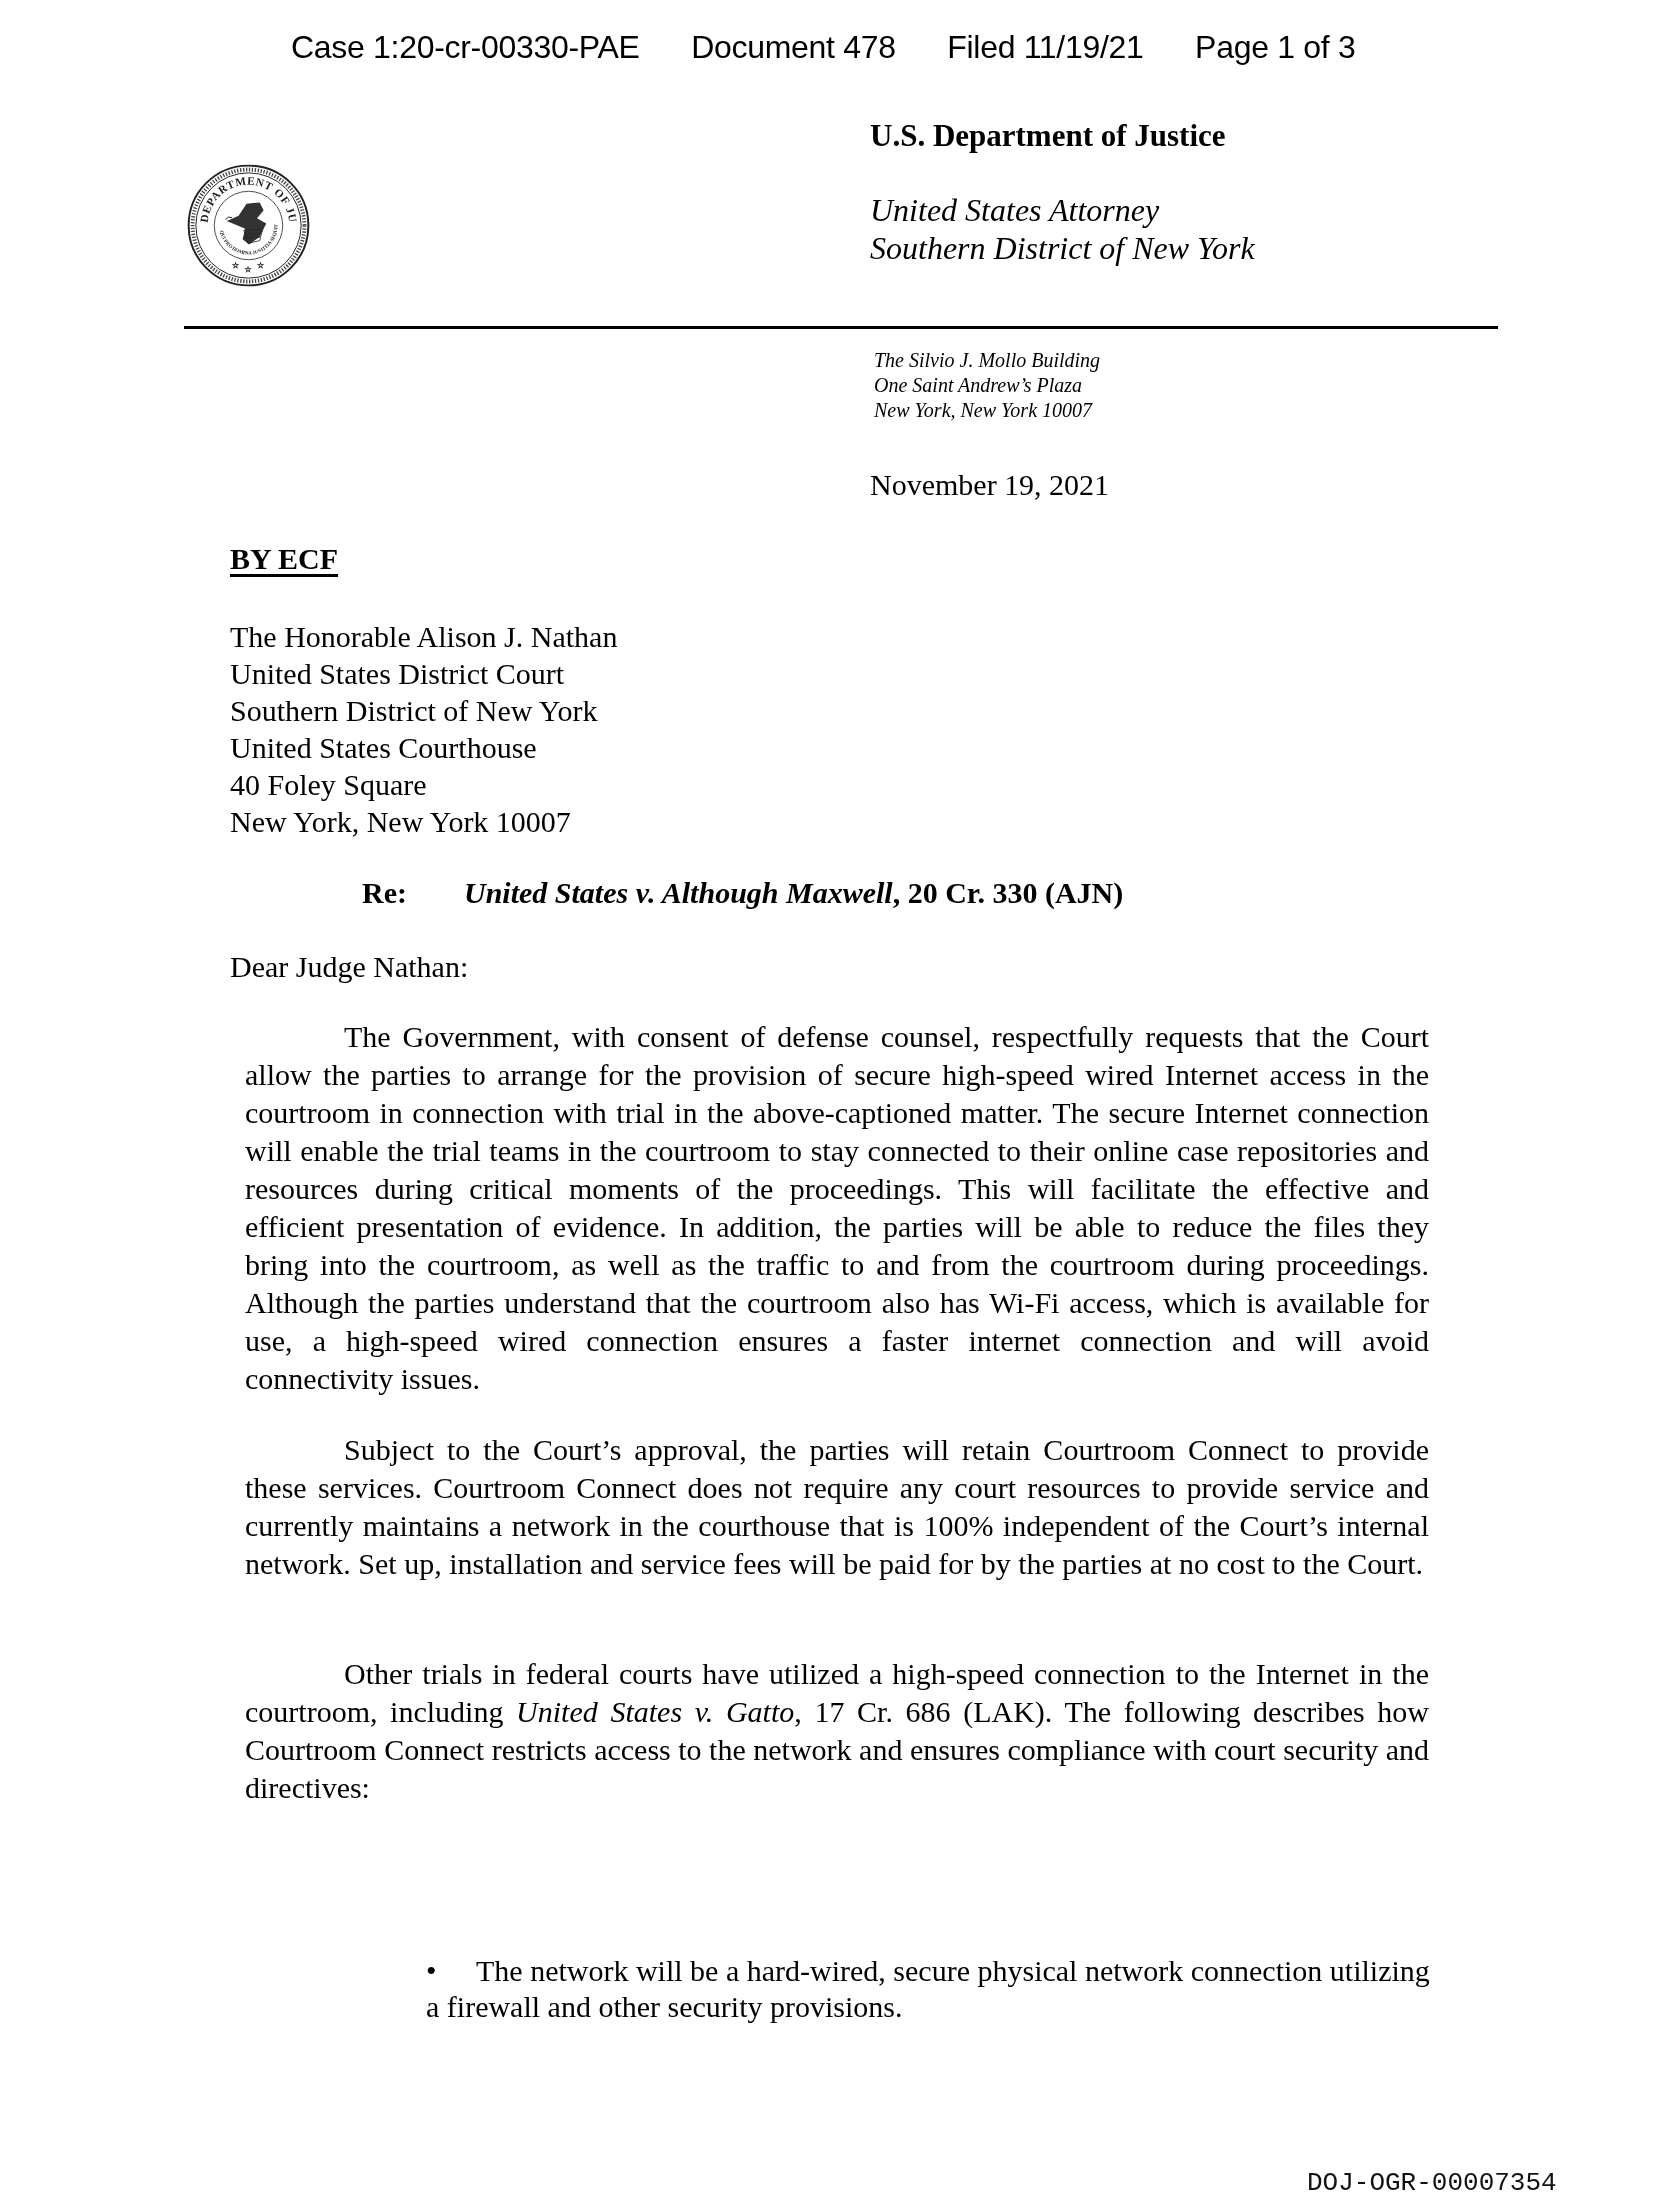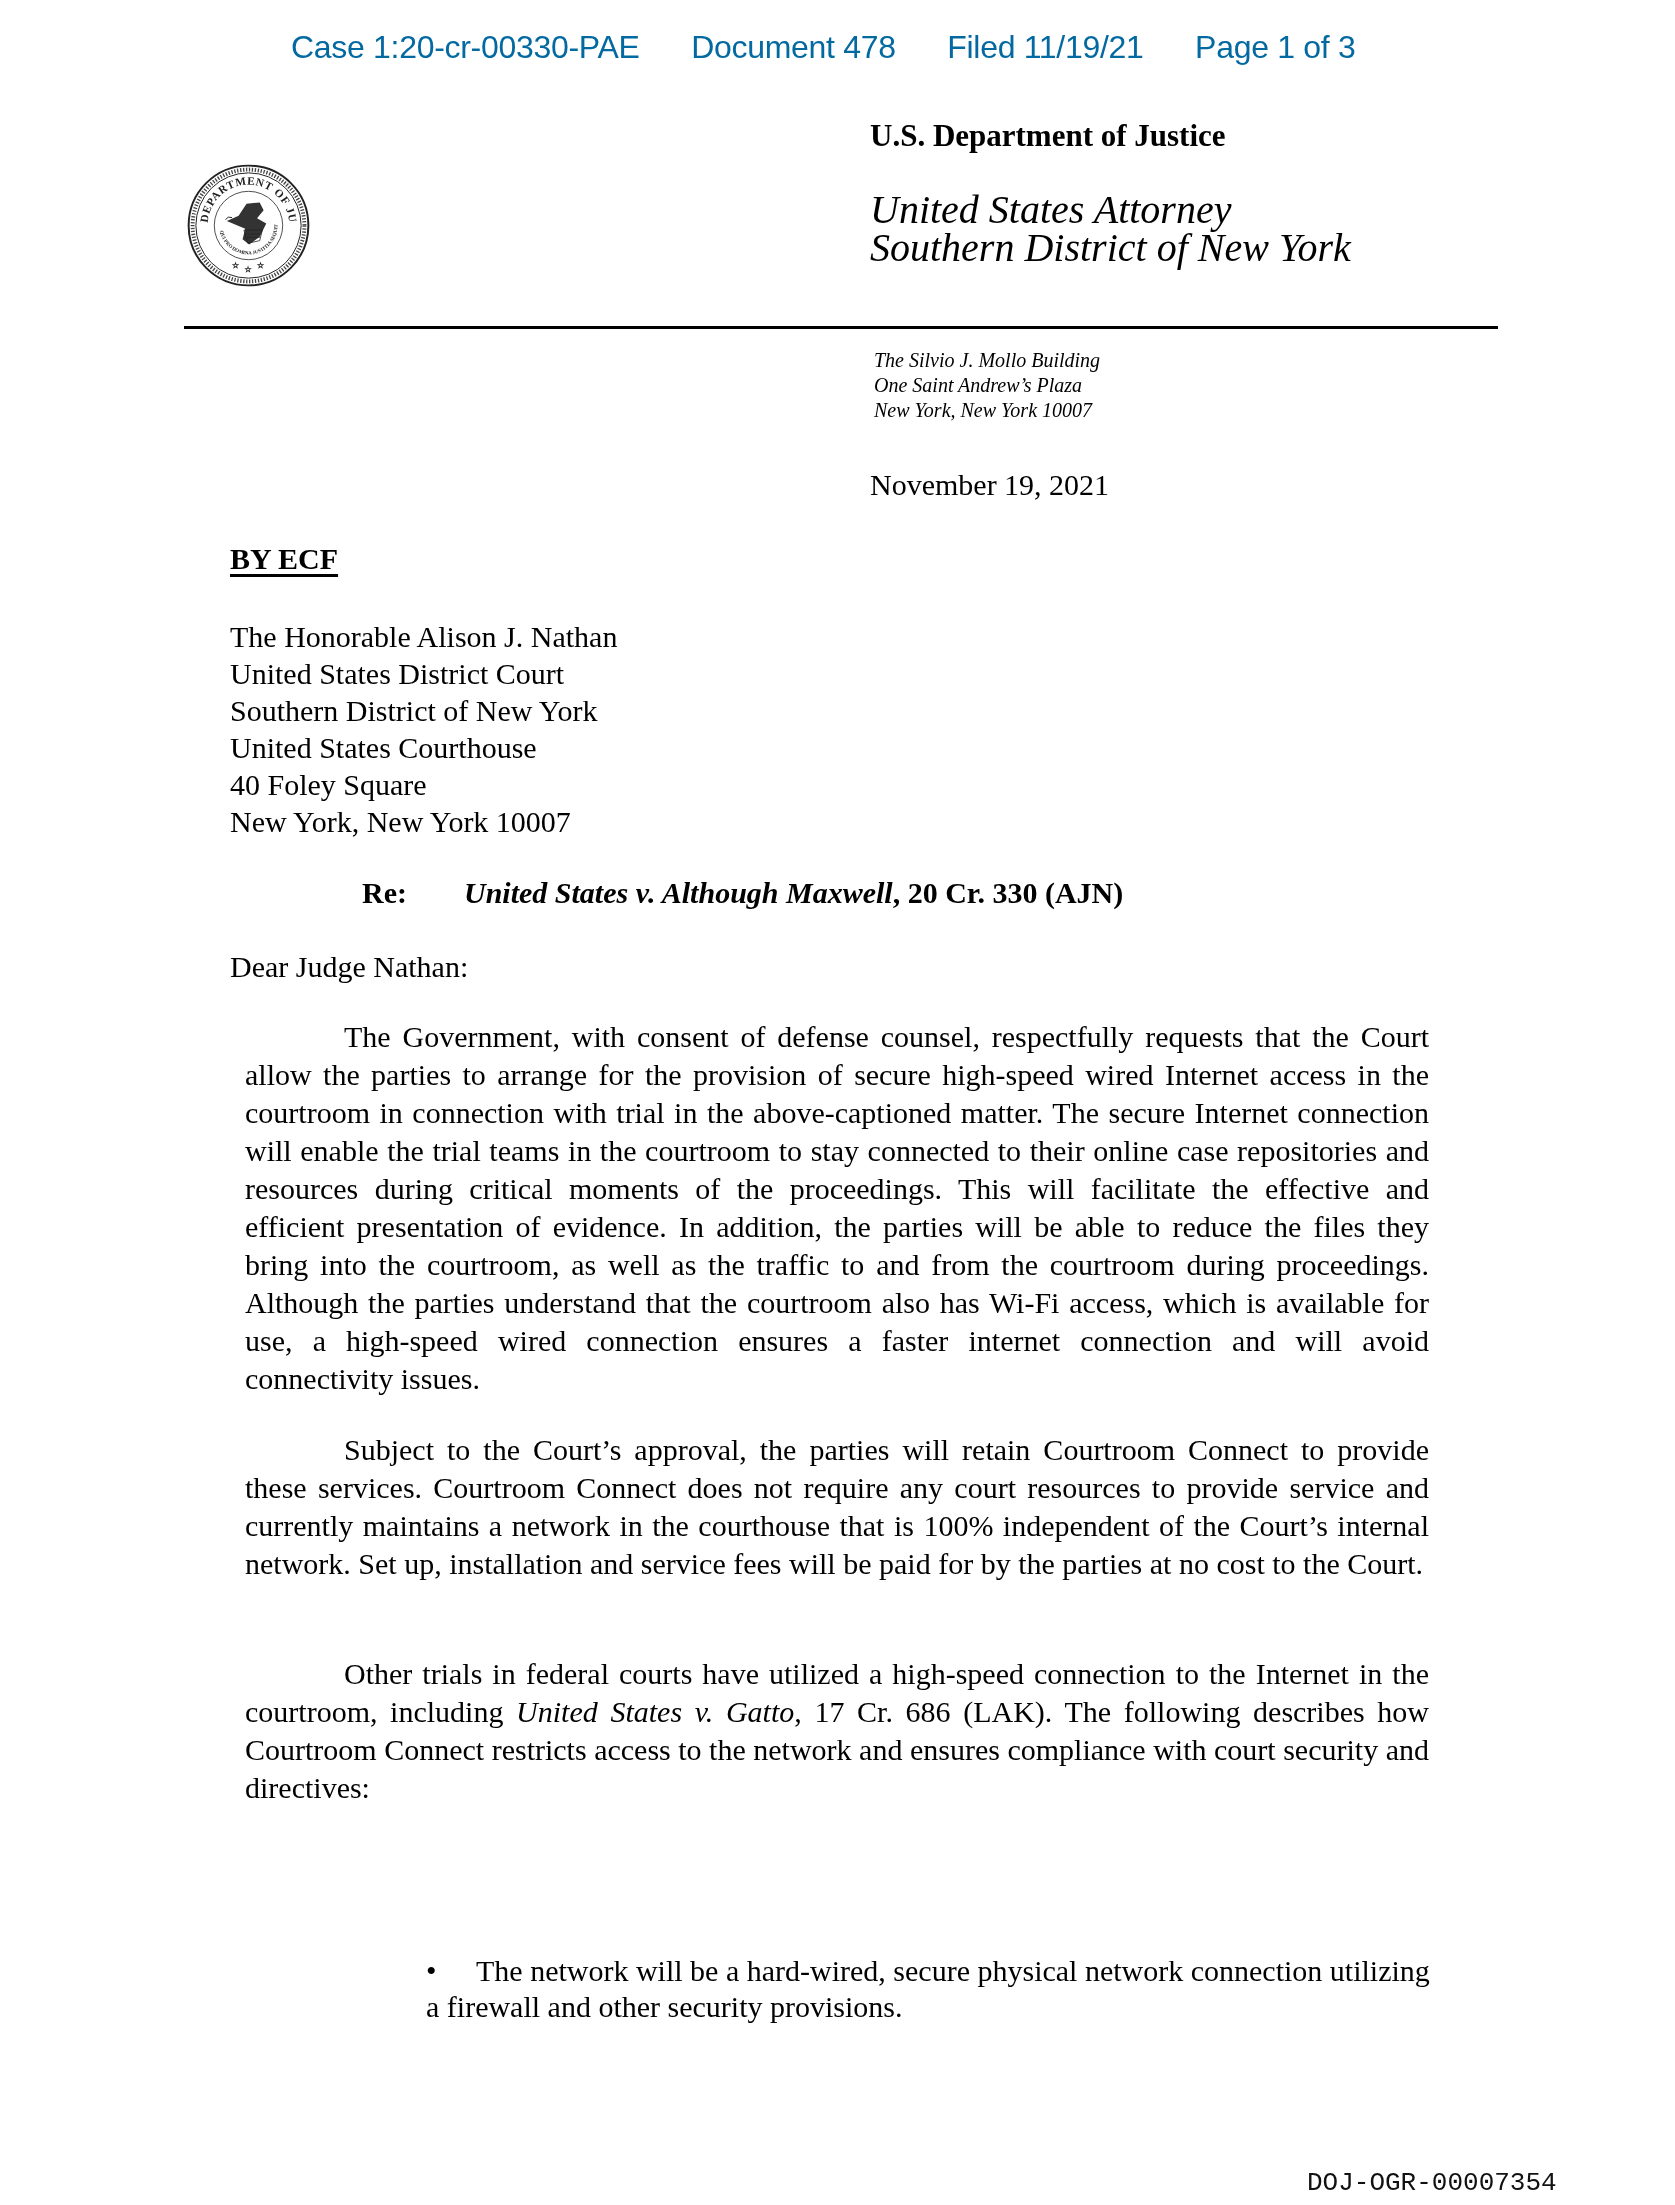--- a/index.html
+++ b/index.html
@@ -16,21 +16,21 @@
       color: #000000;
     }
     .abs { position: absolute; }
 
     
     .ecf-header {
       left: 291px;
       top: 29px;
       font-family: "Liberation Sans", "DejaVu Sans", sans-serif;
       font-size: 32px;
-      color: #0369a1;
+      color: #000000;
       white-space: nowrap;
       letter-spacing: -0.3px;
     }
     .ecf-header span { margin-right: 43px; }
     .ecf-header span:last-child { margin-right: 0; }
 
     
     .seal {
       left: 186px;
       top: 163px;
@@ -42,21 +42,21 @@
     .dept-name {
       left: 870px;
       top: 118px;
       font-size: 31px;
       font-weight: bold;
       white-space: nowrap;
     }
     .office {
       left: 870px;
       top: 191px;
-      font-size: 40px;
+      font-size: 32px;
       font-style: italic;
       line-height: 38px;
       white-space: nowrap;
     }
     .rule {
       left: 184px;
       top: 326px;
       width: 1314px;
       height: 2.6px;
       background: #000;

